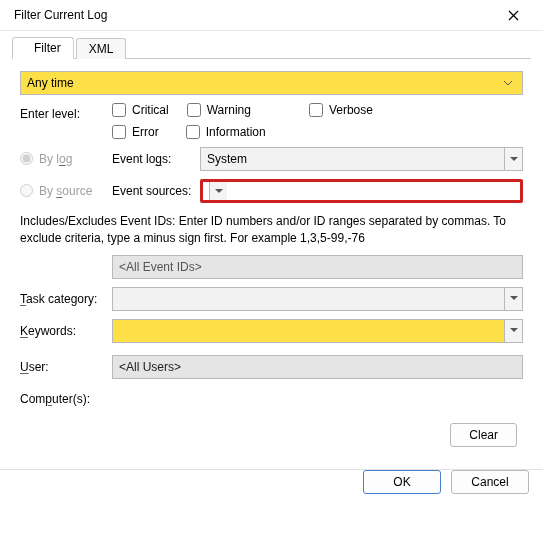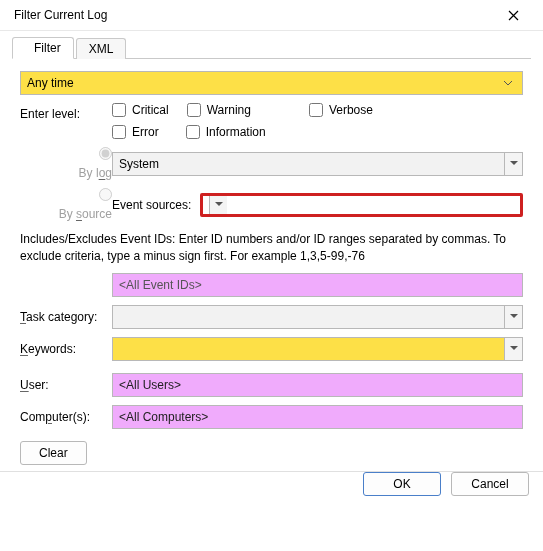--- a/index.html
+++ b/index.html
@@ -55,42 +55,42 @@
   .combo .txt { flex: 1; font-size: 12px; color: #000; overflow: hidden; white-space: nowrap; }
   .combo .arrow {
     width: 16px; height: 100%; display: flex; align-items: center; justify-content: center;
   }
   .combo .arrow svg { width: 8px; height: 5px; }
   .combo.dropdown .arrowbtn {
     width: 18px; height: 100%; border-left: 1px solid #b8b8b8; margin-right: -6px;
     display: flex; align-items: center; justify-content: center; background: #f4f4f4;
   }
   .textbox {
-    width: 100%; height: 24px; border: 1px solid #b8b8b8; background: #f0abfc;
+    width: 100%; height: 24px; border: 1px solid #b8b8b8; background: #e5e5e5;
     padding: 0 6px; font-size: 12px; color: #000; display:flex; align-items:center;
   }
   .checks { display: flex; flex-wrap: wrap; gap: 6px 18px; }
   .check { display: flex; align-items: center; gap: 6px; }
   .check input { width: 14px; height: 14px; margin:0; }
   .radio-col {
-    width: 92px; flex-shrink: 0; display: flex; align-items: flex-end; gap: 6px; flex-direction: column;
+    width: 92px; flex-shrink: 0; display: flex; align-items: flex-start; gap: 6px;
   }
   .radio-col input { width: 13px; height: 13px; margin:0; }
   .help {
     margin: 10px 0 8px 0; line-height: 1.4; font-size: 12px;
   }
   .highlight {
     border: 3px solid #ce2020; border-radius: 2px;
   }
   .btn {
     height: 24px; padding: 0 18px; border: 1px solid #b8b8b8; background: #fdfdfd;
     border-radius: 3px; font-size: 12px; display:inline-flex; align-items:center; justify-content:center;
   }
   .btn.primary { border-color: #4a7fc9; }
-  .clear-row { display:flex; justify-content:flex-start; margin: 12px 6px 0 0; }
+  .clear-row { display:flex; justify-content:flex-end; margin: 12px 6px 16px 0; }
   .footer {
     height: 48px; border-top: 1px solid #e0e0e0;
     display: flex; justify-content: flex-end; align-items: center; gap: 10px;
     padding: 0 14px;
   }
   .spacer-small{height:4px;}
 </style>
 </head>
 <body>
 
@@ -155,20 +155,21 @@
               </label>
           </div>
         </div>
       </div>
 
       <div class="row">
         <div class="radio-col">
           <input type="radio" checked="" disabled="" style="">
           <span class="disabled-text">By l<span class="underline">o</span>g</span>
         </div>
+        <div style="width:88px;flex-shrink:0;"><span>Event lo<span class="underline">g</span>s:</span></div>
         <div class="field-col">
           <div class="combo shade dropdown">
             <span class="txt">System</span>
             <span class="arrowbtn">
                 <svg width="8" height="5" viewBox="0 0 8 5">
                   <path d="M0 0 L4 4 L8 0" fill="#555"></path>
                 </svg>
               </span>
           </div>
         </div>
@@ -236,25 +237,20 @@
         <div class="label-col"><span><span class="underline">U</span>ser:</span></div>
         <div class="field-col">
           <div class="textbox">
             <span style="color:#222;">&lt;All Users&gt;</span>
           </div>
         </div>
       </div>
 
       <div class="row">
         <div class="label-col"><span>Com<span class="underline">p</span>uter(s):</span></div>
-        <div class="field-col">
-          <div class="textbox">
-            <span style="color:#222;">&lt;All Computers&gt;</span>
-          </div>
-        </div>
       </div>
 
       <div class="clear-row">
         <div class="btn">Clear</div>
       </div>
 
     </div>
   </div>
 
   <div class="footer">

